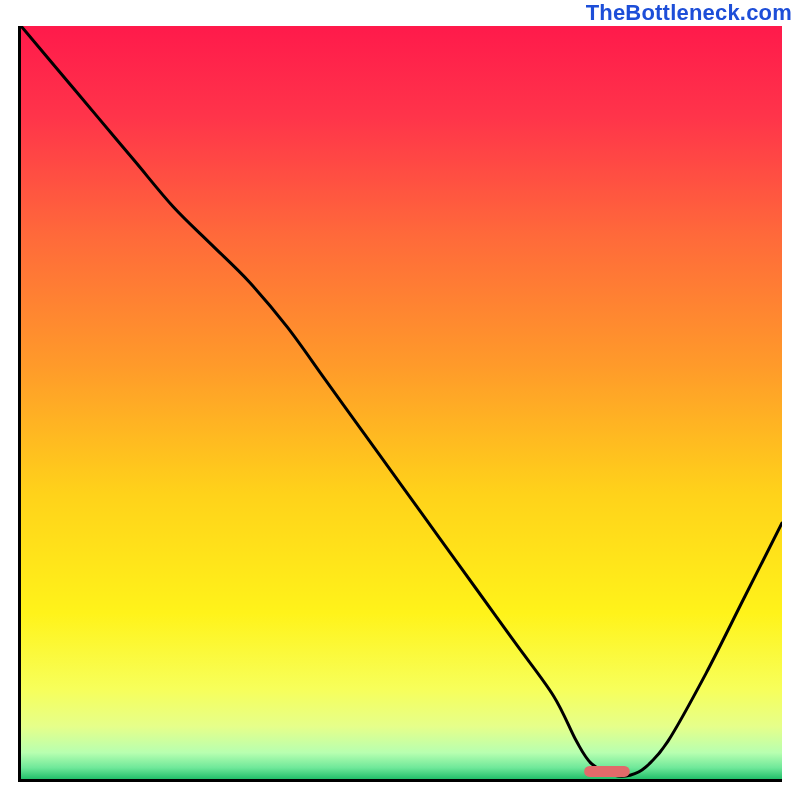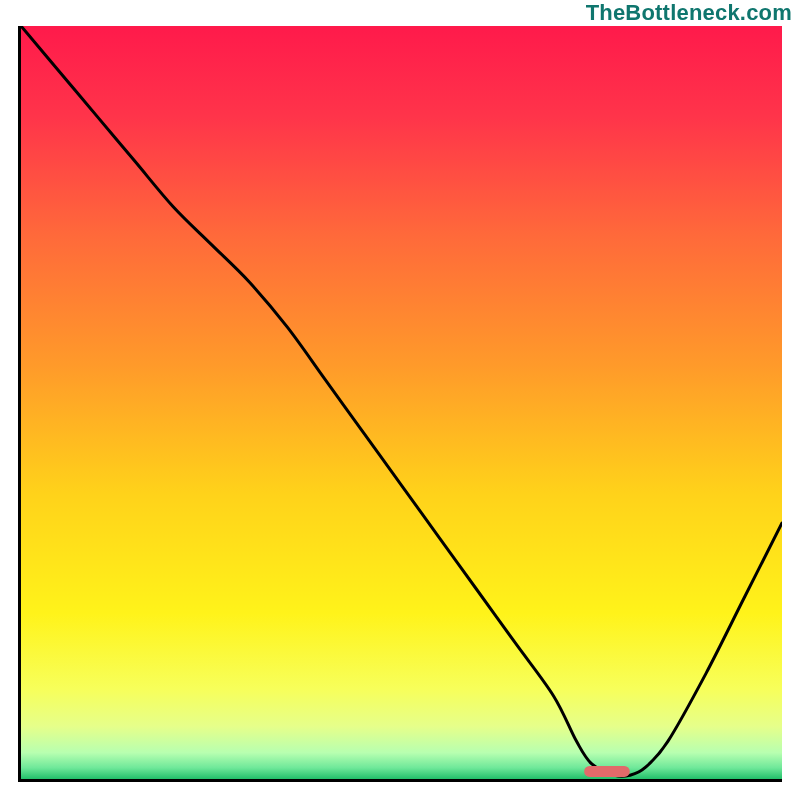--- a/index.html
+++ b/index.html
@@ -15,21 +15,21 @@
     position: relative;
     width: 800px;
     height: 800px;
   }
   .watermark {
     position: absolute;
     top: 0px;
     right: 8px;
     font-size: 22px;
     font-weight: 600;
-    color: #0f766e;
+    color: #1d4ed8;
     letter-spacing: 0.2px;
     user-select: none;
   }
   .plot-frame {
     position: absolute;
     left: 18px;
     top: 26px;
     width: 764px;
     height: 756px;
     border-left: 3px solid #000;

